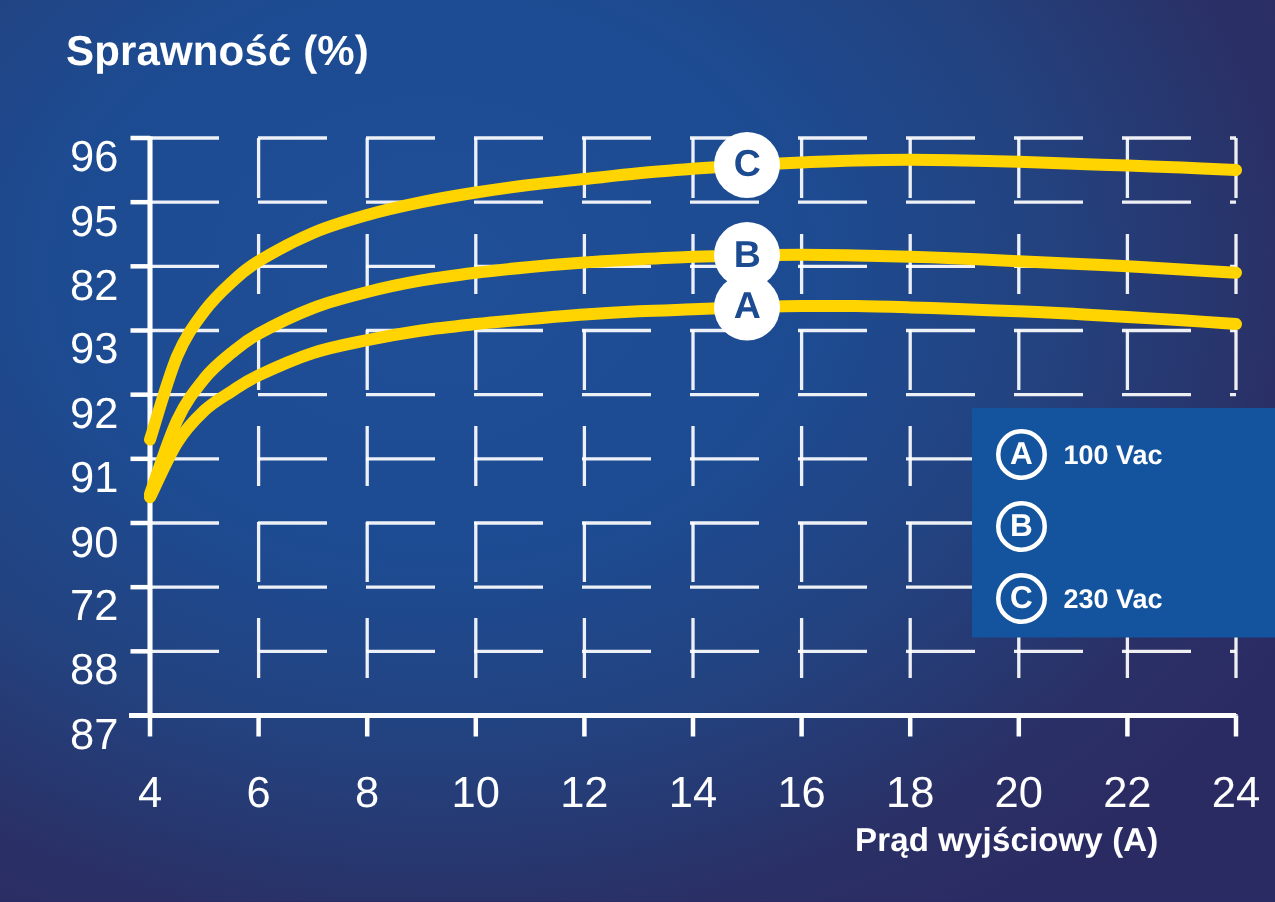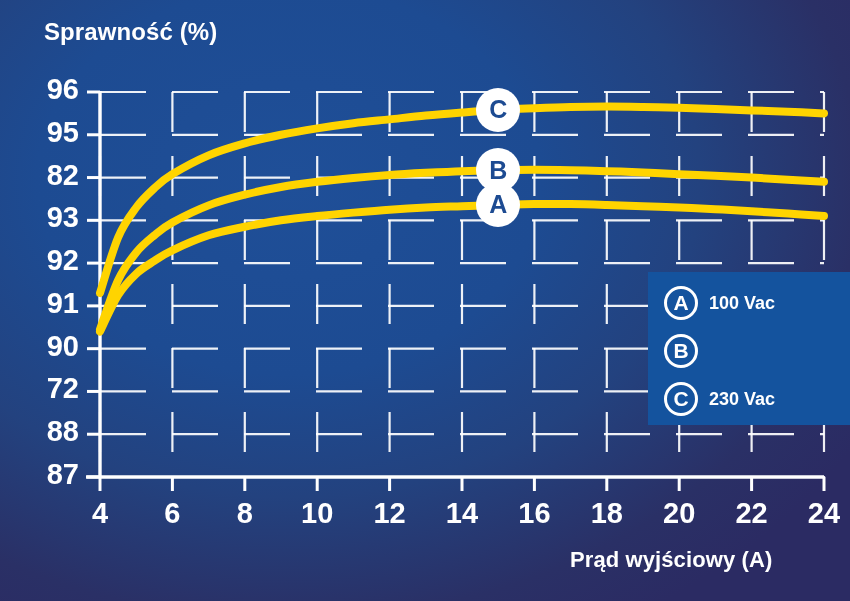--- a/index.html
+++ b/index.html
@@ -24,34 +24,35 @@
   .axis-title {
     position: absolute;
     color: #ffffff;
     font-weight: bold;
     letter-spacing: 0.1px;
     white-space: nowrap;
   }
   #y-axis-title {
     left: 44px;
     top: 18px;
-    font-size: 24px;
+    font-size: 28px;
   }
   #x-axis-title {
     left: 570px;
     top: 547px;
     font-size: 22px;
   }
   .tick-label {
     position: absolute;
     color: #ffffff;
-    font-weight: bold;
+    font-weight: normal;
     font-size: 29px;
     text-align: right;
     white-space: nowrap;
+    margin-top: 16px;
   }
   .ytick-label { width: 48px; }
   .xtick-label {
     text-align: center;
     width: 50px;
   }
   #legend-panel {
     position: absolute;
     left: 648px;
     top: 272px;

